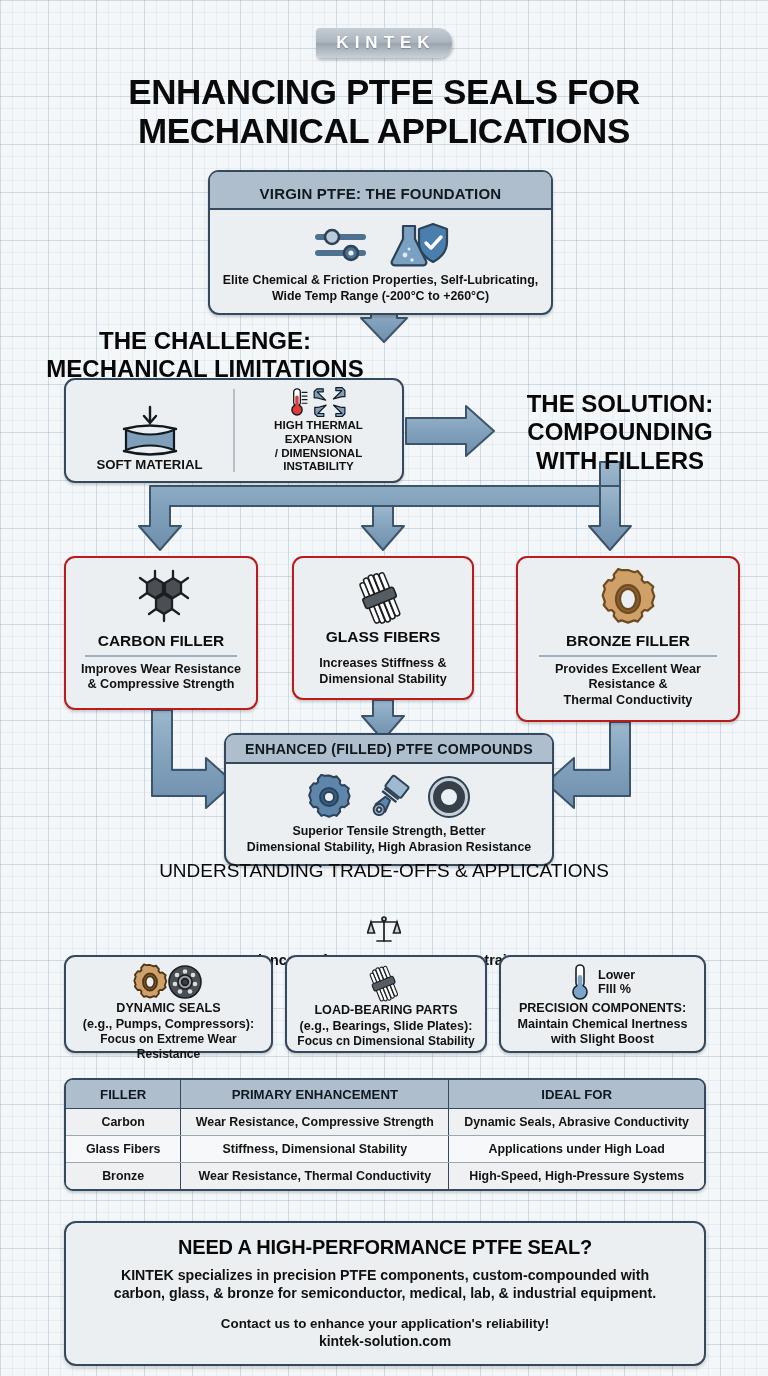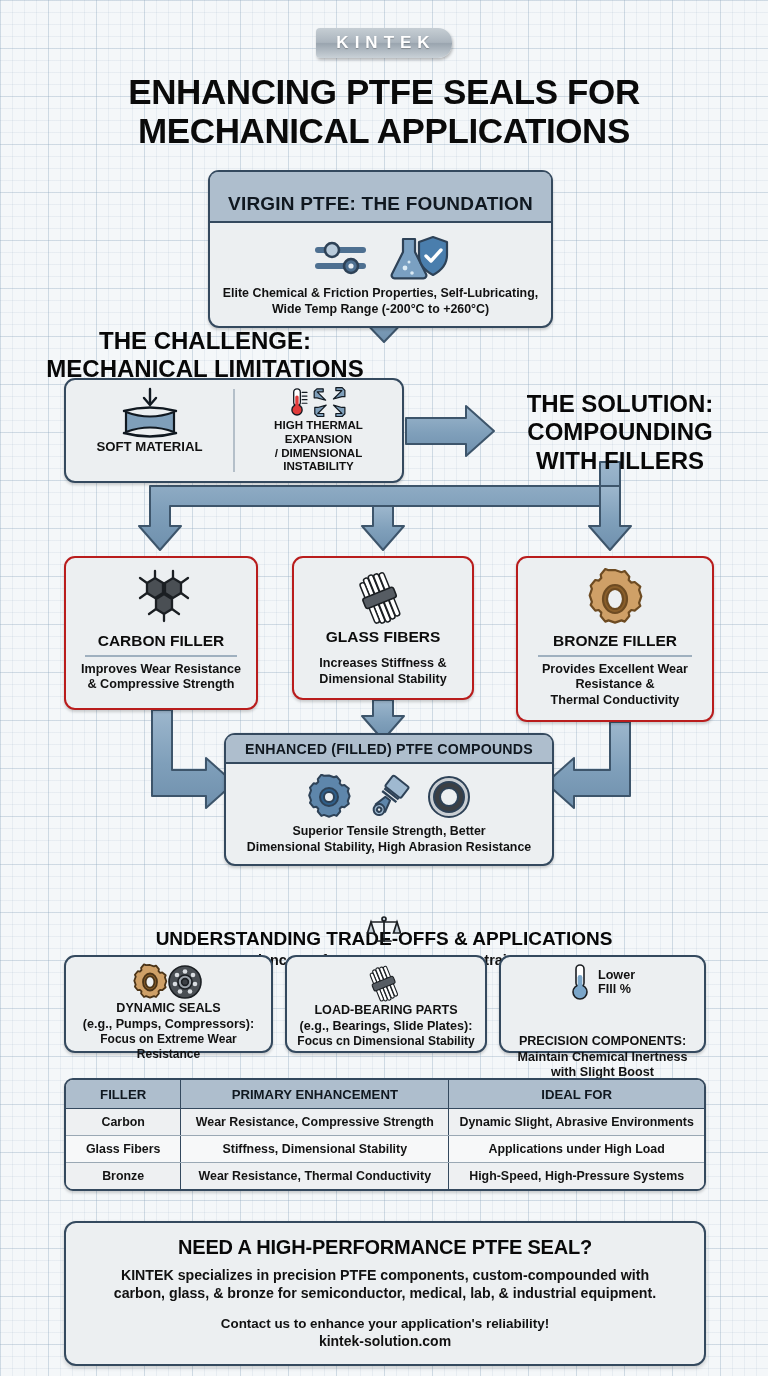--- a/index.html
+++ b/index.html
@@ -66,67 +66,67 @@
     border-radius:8px 8px 0 0;
     text-align:center;
     font-weight:bold;
     color:#101820;
     letter-spacing:.2px;
   }
   .panel-body{ text-align:center; }
 
   
   #virgin{ left:208px; top:170px; width:345px; }
-  #virgin .panel-head{ font-size:19px; padding:21px 4px 6px; }
+  #virgin .panel-head{ font-size:15px; padding:13px 4px 6px; }
   #virgin .panel-body{ padding:8px 10px 9px; }
   #virgin .desc{ font-size:12.4px; font-weight:bold; line-height:1.3; color:#111; }
 
   
   .sec-title{ font-size:24px; font-weight:bold; line-height:1.18; color:#080808; text-align:center;}
   #challenge-title{ left:40px; top:327px; width:330px; }
   #solution-title{ left:492px; top:390px; width:256px; }
 
   
   #challenge{ left:64px; top:378px; width:340px; height:105px; }
   #challenge .inner{ display:flex; height:100%; align-items:stretch; }
-  #challenge .half{ flex:1 1 0; display:flex; flex-direction:column; align-items:center; justify-content:flex-start; padding:7px 4px 8px; }
+  #challenge .half{ flex:1 1 0; display:flex; flex-direction:column; align-items:center; justify-content:flex-end; padding:7px 4px 8px; }
   #challenge .divider{ width:2px; background:#b4bfc9; margin:9px 0; }
   .cap{ font-size:11.6px; font-weight:bold; line-height:1.18; color:#111; text-align:center; }
   #challenge .cap-soft{ font-size:13.2px; }
 
   
   .fcard{ position:absolute; top:556px; background:#eceff1; border:2px solid #b91c1c;
           border-radius:11px; box-shadow:0 2px 3px rgba(0,0,0,.18);
           display:flex; flex-direction:column; align-items:center; padding:10px 9px 11px; }
   #fc-carbon{ left:64px;  width:194px; height:154px; }
   #fc-glass { left:292px; width:182px; height:144px; }
-  #fc-bronze{ left:516px; width:198px; height:166px; }
+  #fc-bronze{ left:516px; width:224px; height:166px; }
   .fcard .ico{ height:62px; display:flex; align-items:center; justify-content:center; }
   .fcard .ftitle{ font-size:15.5px; font-weight:bold; color:#0c0c0c; margin-top:2px; }
   .fcard .rule{ width:88%; height:1.5px; background:#9fb0bf; margin:5px 0 5px; }
   .fcard .fdesc{ font-size:12.6px; font-weight:bold; line-height:1.24; color:#111; text-align:center; }
 
   
   #enhanced{ left:224px; top:733px; width:330px; }
   #enhanced .panel-head{ font-size:14.2px; padding:6px 4px 5px; }
   #enhanced .panel-body{ padding:7px 8px 9px; }
   #enhanced .desc{ font-size:12.4px; font-weight:bold; line-height:1.3; color:#111; }
 
   
-  #trade-title{ left:60px; top:928px; width:648px; font-size:19px; font-weight:bold; text-align:center; color:#080808;}
+  #trade-title{ left:60px; top:860px; width:648px; font-size:19px; font-weight:normal; text-align:center; color:#080808;}
   #trade-sub{ left:60px; top:915px; width:648px; display:flex; align-items:center; justify-content:center; gap:7px;
               font-size:14.4px; font-weight:bold; color:#101010;flex-direction:column; }
 
   .tcard{ position:absolute; top:955px; background:#eceff1; border:2px solid #34495e;
           border-radius:11px; box-shadow:0 2px 3px rgba(0,0,0,.18);
           display:flex; flex-direction:column; align-items:center; justify-content:flex-start;
           padding:6px 6px 7px; }
   #tc-dyn { left:64px;  width:209px; height:98px; }
   #tc-load{ left:285px; width:202px; height:98px; }
-  #tc-prec{ left:499px; width:207px; height:98px;gap:33px; }
+  #tc-prec{ left:499px; width:207px; height:98px; }
   .tcard .ico{ height:40px; display:flex; align-items:center; justify-content:center; gap:6px; }
   .tcard .tdesc{ font-size:12px; font-weight:bold; line-height:1.24; text-align:center; color:#111; }
   .tcard .tstrong{ font-size:12.6px; }
   .therm-label{ font-size:12.6px; font-weight:bold; line-height:1.15; color:#111; text-align:left; }
 
   
   #tbl-wrap{ left:64px; top:1078px; width:642px; border:2px solid #34495e; border-radius:9px;
              overflow:hidden; box-shadow:0 2px 3px rgba(0,0,0,.18); background:#f6f7f8; }
   table{ border-collapse:collapse; width:100%; }
   th{ background:#aebecd; font-size:13.2px; font-weight:bold; color:#101820; padding:7px 4px 6px;
@@ -488,21 +488,21 @@
         <tr>
           <th class="col1">FILLER</th>
           <th class="col2">PRIMARY ENHANCEMENT</th>
           <th class="col3">IDEAL FOR</th>
         </tr>
       </thead>
       <tbody>
         <tr>
           <td>Carbon</td>
           <td>Wear Resistance, Compressive Strength</td>
-          <td>Dynamic Slight, Abrasive Environments</td>
+          <td>Dynamic Seals, Abrasive Conductivity</td>
         </tr>
         <tr>
           <td>Glass Fibers</td>
           <td>Stiffness, Dimensional Stability</td>
           <td>Applications under High Load</td>
         </tr>
         <tr>
           <td>Bronze</td>
           <td>Wear Resistance, Thermal Conductivity</td>
           <td>High-Speed, High-Pressure Systems</td>

